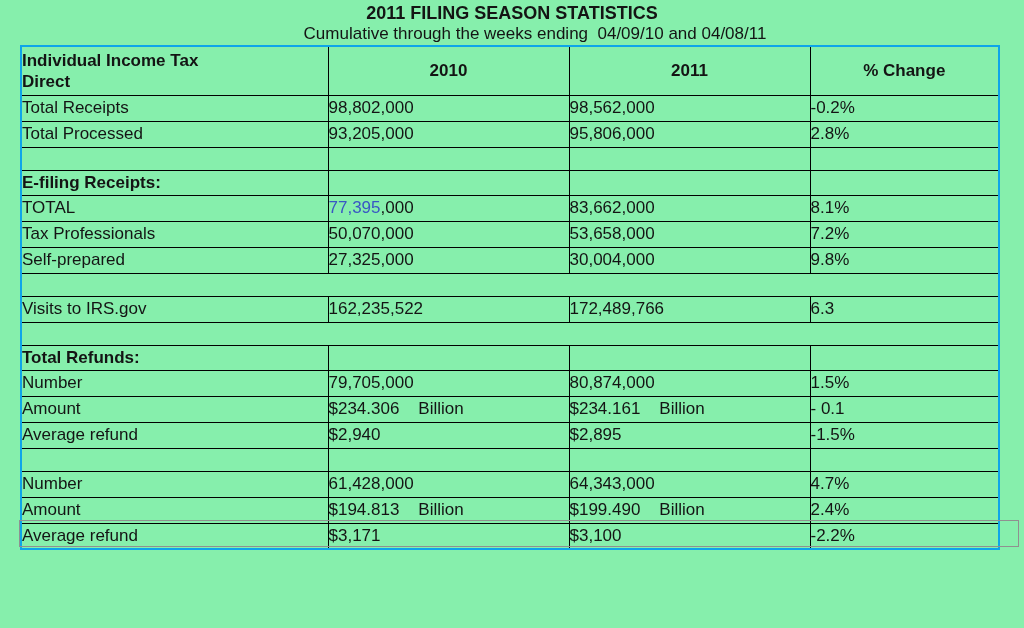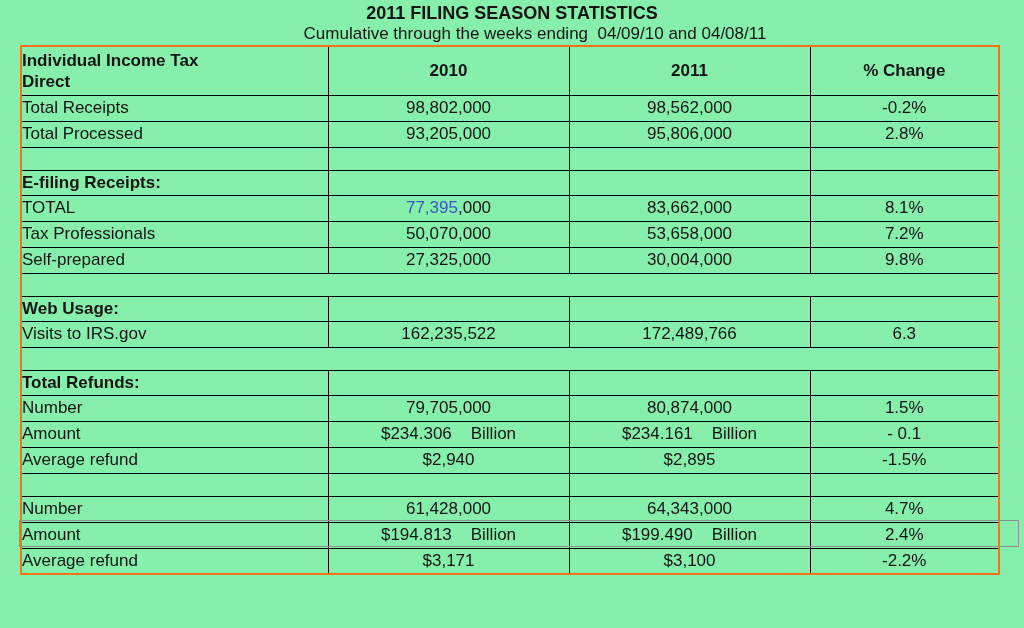--- a/index.html
+++ b/index.html
@@ -35,42 +35,42 @@
   .table-wrap {
     position: absolute;
     left: 20px;
     top: 45px;
     width: 978px;
   }
   table.stats {
     border-collapse: collapse;
     table-layout: fixed;
     width: 978px;
-    border: 2px solid #f97316;
+    border: 2px solid #0ea5e9;
   }
   table.stats th, table.stats td {
     border: 1px solid #000;
     font-size: 17px;
     padding: 0;
     vertical-align: middle;
     overflow: hidden;
   }
   thead tr { height: 49px; }
   thead th { font-weight: bold; border-bottom-width: 2px; }
   th.label-h {
     text-align: left;
     padding-left: 7px;
     line-height: 21px;
   }
   td.label {
     text-align: left;
     padding-left: 7px;
   }
   td.val {
-    text-align: center;
+    text-align: left;
     white-space: pre;
   }
   tr.data    { height: 26px; }
   tr.section { height: 25px; }
   tr.empty   { height: 23px; }
   tr.section td.label { font-weight: bold; }
   tr.empty.nodiv td { border-left: none; border-right: none; }
   .blue-part { color: var(--accent-blue, #3a57c4); }
   .selection-rect {
     position: absolute;
@@ -144,26 +144,20 @@
             <td class="val">27,325,000</td>
             <td class="val">30,004,000</td>
             <td class="val">9.8%</td>
           </tr>
           <tr class="empty nodiv">
             <td class="label"></td>
             <td class="val"></td>
             <td class="val"></td>
             <td class="val"></td>
           </tr>
-          <tr class="section">
-            <td class="label">Web Usage:</td>
-            <td class="val"></td>
-            <td class="val"></td>
-            <td class="val"></td>
-          </tr>
           <tr class="data">
             <td class="label">Visits to IRS.gov</td>
             <td class="val">162,235,522</td>
             <td class="val">172,489,766</td>
             <td class="val">6.3</td>
           </tr>
           <tr class="empty nodiv">
             <td class="label"></td>
             <td class="val"></td>
             <td class="val"></td>

